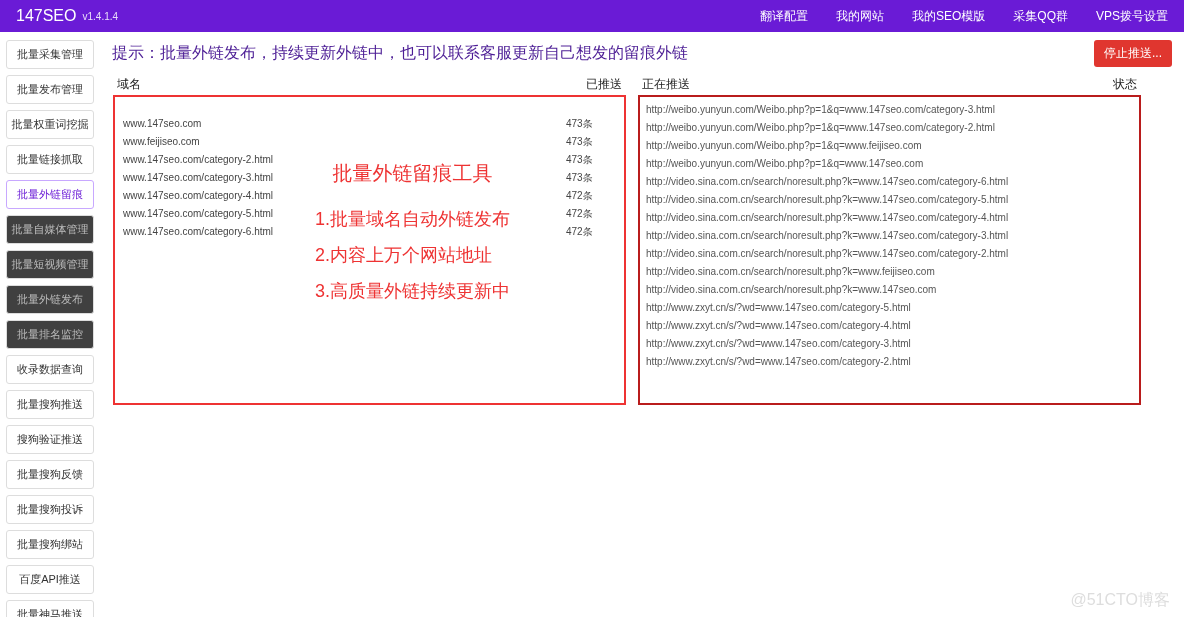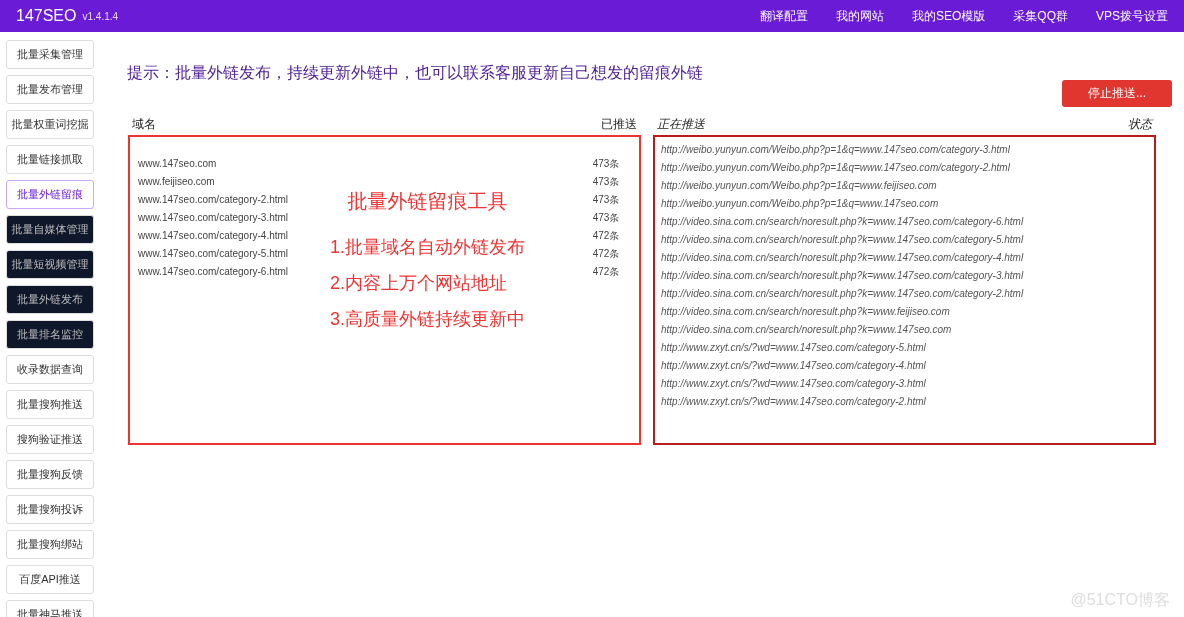--- a/index.html
+++ b/index.html
@@ -2,40 +2,40 @@
 <html><head>
 <meta charset="utf-8">
 <style>
 * { margin: 0; padding: 0; box-sizing: border-box; }
 body { font-family: "Microsoft YaHei", Arial, sans-serif; font-size: 12px; background: #fff; width: 1184px; height: 617px; overflow: hidden; }
 .topbar { background: #6a1bd6; color: #fff; height: 32px; display: flex; align-items: center; padding: 0 16px; }
 .brand { font-size: 16px; font-weight: 400; margin-right: 6px; }
 .ver { font-size: 10px; opacity: .85; }
 .topnav { margin-left: auto; display: flex; gap: 28px; font-size: 12px; }
 .topnav span { cursor: pointer; }
-.layout { display: flex; height: calc(100% - 32px); gap: 15px; }
+.layout { display: flex; height: calc(100% - 32px); }
 .sidebar { width: 100px; padding: 8px 6px; display: flex; flex-direction: column; gap: 6px; }
 .sbtn { border: 1px solid #ddd; border-radius: 3px; background: #fff; padding: 6px 4px; text-align: center; font-size: 11px; cursor: pointer; color: #333; }
 .sbtn.active { color: #6a1bd6; border-color: #c8a8ff; }
-.sbtn.disabled { color: #bbb; background: #0f172a; }
+.sbtn.disabled { color: #bbb; background: #404040; }
 .main { flex: 1; padding: 8px 12px 0 12px; position: relative; }
 .hint-row { display: flex; align-items: center; margin-bottom: 8px; }
 .hint { font-size: 16px; color: #4c1d95; }
-.stop-btn { margin-left: auto; background: #e0362f; color: #fff; border: none; border-radius: 3px; padding: 5px 26px; font-size: 12px; cursor: pointer; margin-top: 40px; }
+.stop-btn { margin-left: auto; background: #e0362f; color: #fff; border: none; border-radius: 3px; padding: 5px 10px; font-size: 12px; cursor: pointer; }
 .panels { display: flex; gap: 10px; }
 .panel { border: 1px solid transparent; }
 .panel.left { width: 515px; }
-.panel.right { width: 505px; font-style: italic; }
+.panel.right { width: 505px; }
 .phdr { display: flex; font-size: 12px; color: #222; margin-bottom: 2px; padding: 0 4px; }
 .phdr .col2 { margin-left: auto; }
 .tablebox { border: 2px solid #e33; height: 310px; padding: 18px 8px; position: relative; }
 .trow { display: flex; font-size: 10px; color: #444; line-height: 18px; }
 .trow .c1 { flex: 1; }
-.trow .c2 { width: 50px; text-align: center; }
-.overlay { position: absolute; left: 200px; top: 44px; color: #e33; font-size: 18px; font-weight: 500; text-align: left; line-height: 2; }
+.trow .c2 { width: 50px; text-align: left; }
+.overlay { position: absolute; left: 200px; top: 56px; color: #e33; font-size: 18px; font-weight: 500; text-align: left; line-height: 2; }
 .overlay .title { font-size: 20px; margin-bottom: 8px; text-align: center; }
 .logbox { border: 2px solid #b91c1c; height: 310px; padding: 4px 6px; overflow-x: scroll; overflow-y: hidden; }
 .logrow { font-size: 10px; color: #555; line-height: 18px; white-space: nowrap; }
 .watermark { position: absolute; right: 14px; bottom: 6px; color: #ddd; font-size: 16px; }
 </style>
 </head>
 <body>
 
 <div class="topbar">
   <span class="brand">147SEO</span>

